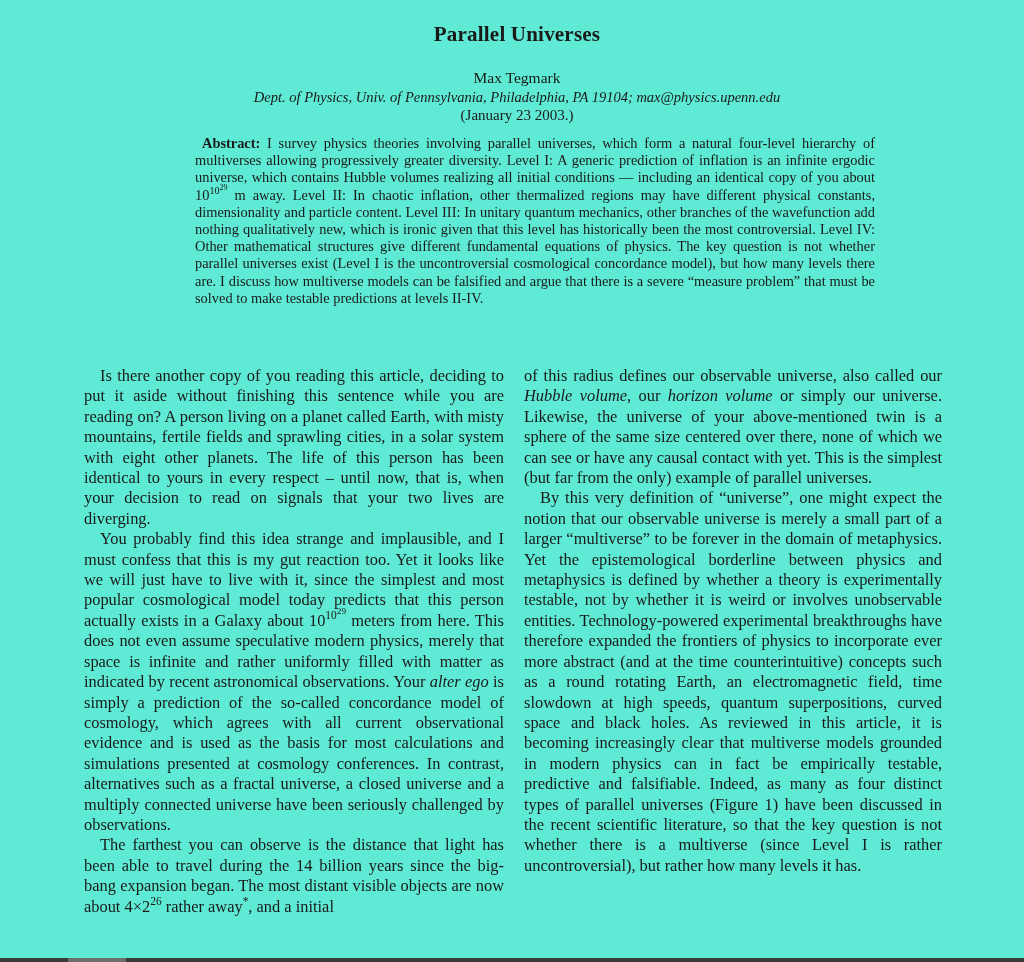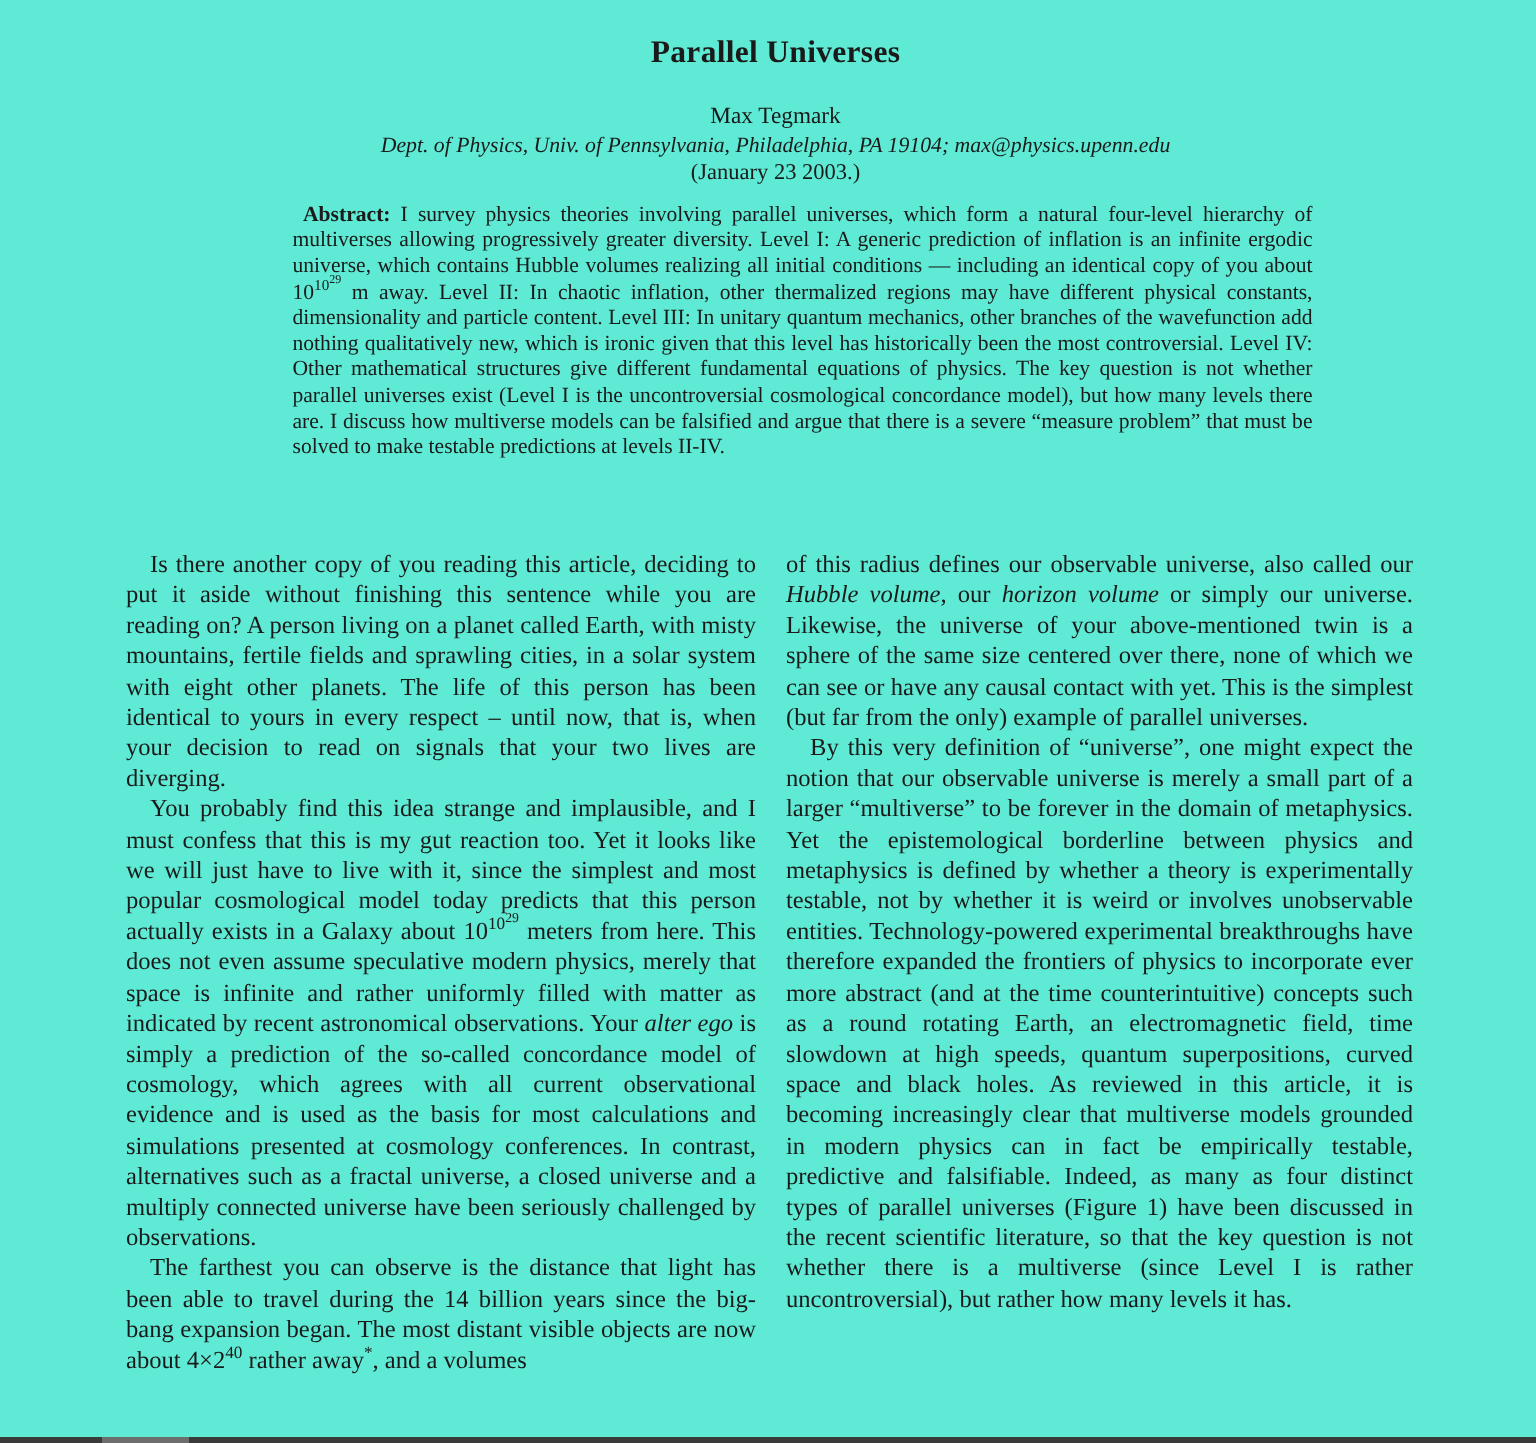--- a/index.html
+++ b/index.html
@@ -112,21 +112,21 @@
   <div class="title">Parallel Universes</div>
   <div class="author">Max Tegmark</div>
   <div class="affil">Dept. of Physics, Univ. of Pennsylvania, Philadelphia, PA 19104; max@physics.upenn.edu</div>
   <div class="date">(January 23 2003.)</div>
 
   <div class="abstract"><span class="abs-label">Abstract:</span><span> I survey physics theories involving parallel universes, which form a natural four-level hierarchy of multiverses allowing progressively greater diversity.  Level I: A generic prediction of inflation is an infinite ergodic universe, which contains Hubble volumes realizing all initial conditions — including an identical copy of you about 10</span><sup><span>10</span><sup>29</sup></sup><span> m away.  Level II: In chaotic inflation, other thermalized regions may have different physical constants, dimensionality and particle content. Level III: In unitary quantum mechanics, other branches of the wavefunction add nothing qualitatively new, which is ironic given that this level has historically been the most controversial.  Level IV: Other mathematical structures give different fundamental equations of physics. The key question is not whether parallel universes exist (Level I is the uncontroversial cosmological concordance model), but how many levels there are. I discuss how multiverse models can be falsified and argue that there is a severe “measure problem” that must be solved to make testable predictions at levels II-IV.</span></div>
 
   <div class="col left">
     <p>Is there another copy of you reading this article, deciding to put it aside without finishing this sentence while you are reading on?  A person living on a planet called Earth, with misty mountains, fertile fields and sprawling cities, in a solar system with eight other planets.  The life of this person has been identical to yours in every respect – until now, that is, when your decision to read on signals that your two lives are diverging.</p>
     <p><span>You probably find this idea strange and implausible, and I must confess that this is my gut reaction too. Yet it looks like we will just have to live with it, since the simplest and most popular cosmological model today predicts that this person actually exists in a Galaxy about </span><span>10</span><sup><span>10</span><sup>29</sup></sup><span> meters from here.  This does not even assume speculative modern physics, merely that space is infinite and rather uniformly filled with matter as indicated by recent astronomical observations.  Your </span><em>alter ego</em><span> is simply a prediction of the so-called concordance model of cosmology, which agrees with all current observational evidence and is used as the basis for most calculations and simulations presented at cosmology conferences.  In contrast, alternatives such as a fractal universe, a closed universe and a multiply connected universe have been seriously challenged by observations.</span></p>
-    <p><span>The farthest you can observe is the distance that light has been able to travel during the 14 billion years since the big-bang expansion began.  The most distant visible objects are now about 4×2</span><sup>40</sup><span> rather away</span><sup>*</sup><span>, and a volumes</span></p>
+    <p><span>The farthest you can observe is the distance that light has been able to travel during the 14 billion years since the big-bang expansion began.  The most distant visible objects are now about 4×2</span><sup>26</sup><span> rather away</span><sup>*</sup><span>, and a initial</span></p>
   </div>
 
   <div class="col right">
     <p class="noindent"><span>of this radius defines our observable universe, also called our </span><em>Hubble volume</em><span>, our </span><em>horizon volume</em><span> or simply our universe.  Likewise, the universe of your above-mentioned twin is a sphere of the same size centered over there, none of which we can see or have any causal contact with yet. This is the simplest (but far from the only) example of parallel universes.</span></p>
     <p>By this very definition of “universe”, one might expect the notion that our observable universe is merely a small part of a larger “multiverse” to be forever in the domain of metaphysics.  Yet the epistemological borderline between physics and metaphysics is defined by whether a theory is experimentally testable, not by whether it is weird or involves unobservable entities.  Technology-powered experimental breakthroughs have therefore expanded the frontiers of physics to incorporate ever more abstract (and at the time counterintuitive) concepts such as a round rotating Earth, an electromagnetic field, time slowdown at high speeds, quantum superpositions, curved space and black holes.  As reviewed in this article, it is becoming increasingly clear that multiverse models grounded in modern physics can in fact be empirically testable, predictive and falsifiable.  Indeed, as many as four distinct types of parallel universes (Figure 1) have been discussed in the recent scientific literature, so that the key question is not whether there is a multiverse (since Level I is rather uncontroversial), but rather how many levels it has.</p>
   </div>
 
 </div>
 
 <div class="bottom-bar"></div>

